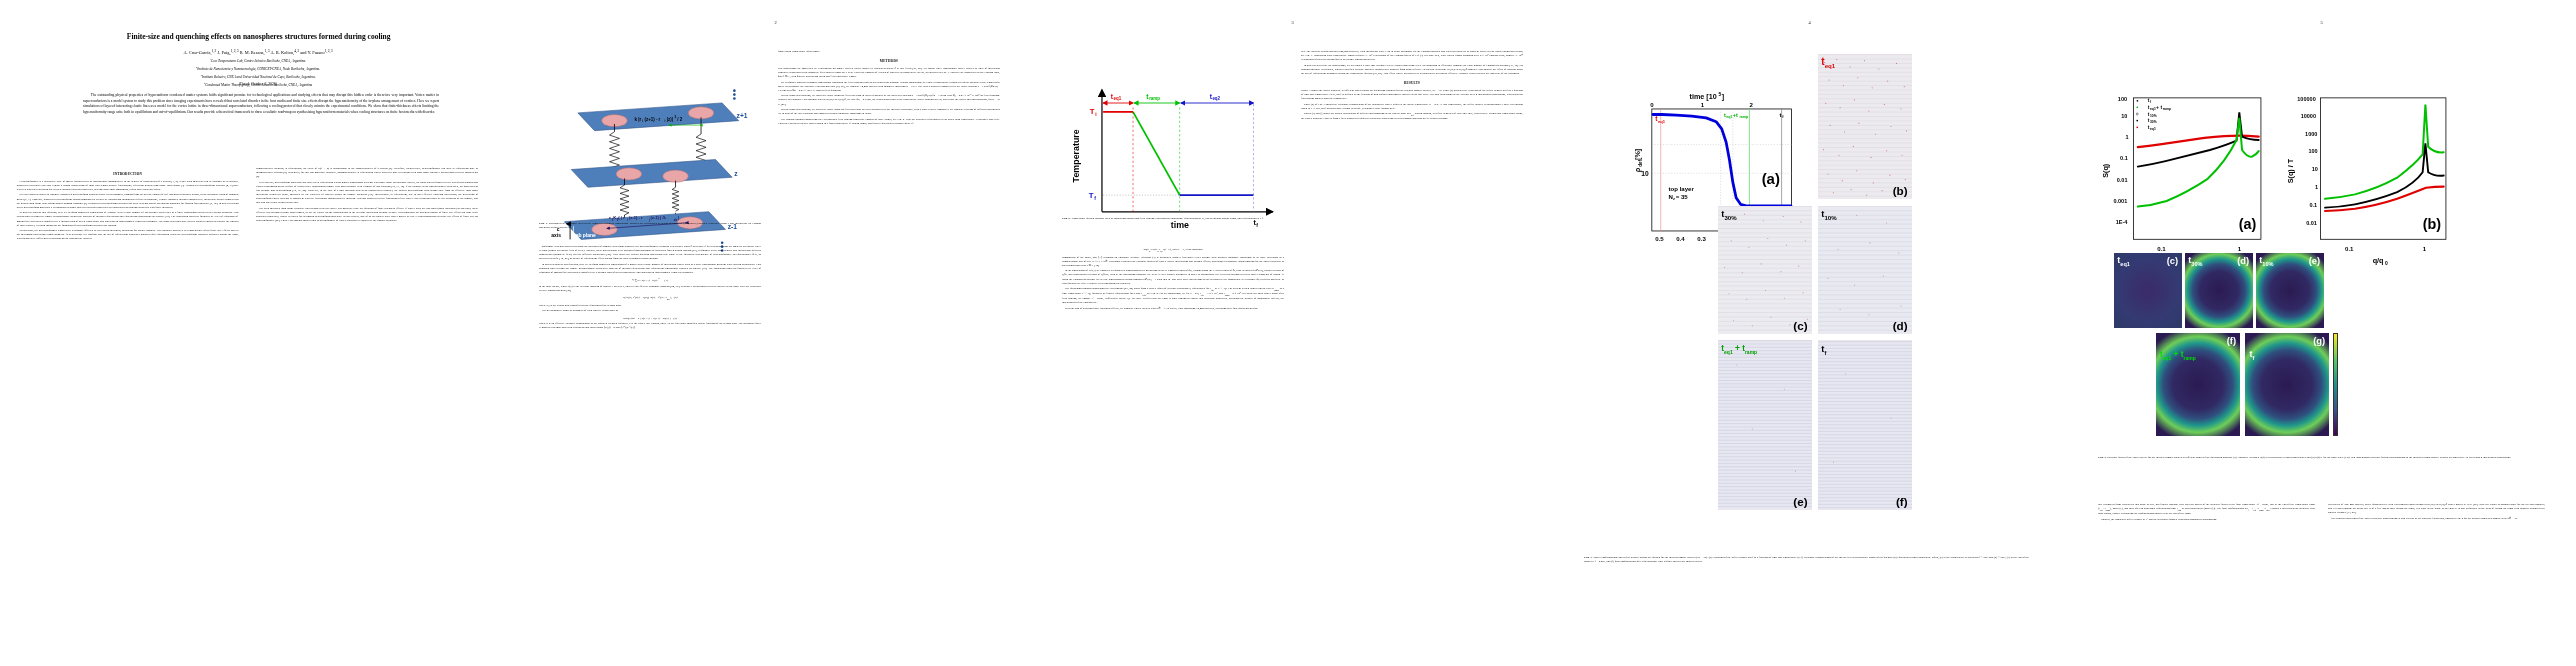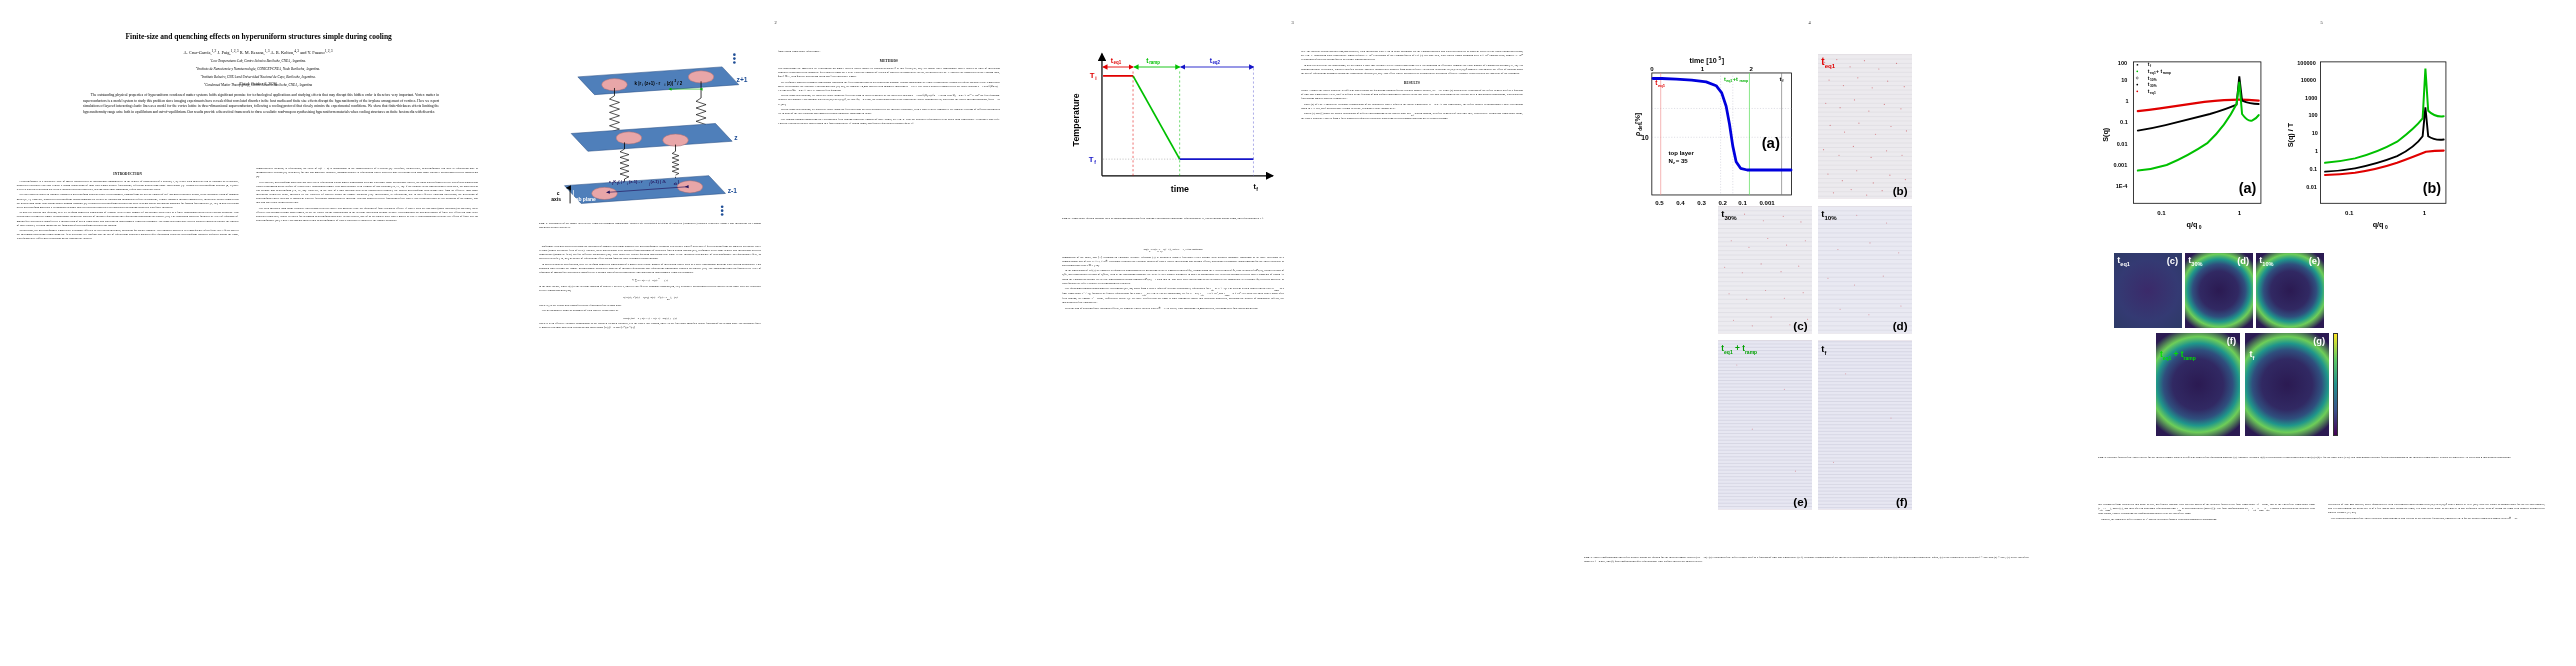--- a/index.html
+++ b/index.html
@@ -44,21 +44,21 @@
             text-align:center; font-size:4.4px; }
   .affils{ position:absolute; left:33px; top:57px; width:450px;
            text-align:center; font-size:3.4px; font-style:italic; line-height:1.72; }
   .dated{ position:absolute; left:33px; top:82px; width:450px;
           text-align:center; font-size:3.8px; font-style:normal; }
   .abstract{ position:absolute; left:83px; top:93px; width:356px;
              font-size:3.6px; line-height:1.55; text-align:justify; }
   .abstract .first{ text-indent:7.8px; }
 
   
-  .figbox{ position:absolute; }
+  .figbox{ position:absolute;margin-top:36px; }
   .fig1svg{ display:block; }
   .fig2svg{ display:block; }
 
   .panelimg{ position:absolute; background:#efe8ea; overflow:hidden; }
   .panelimg .plabel{
     position:absolute; color:#000; font-weight:bold;
     font-family:"Liberation Sans", sans-serif;
   }
   .sqpanel{ position:absolute; overflow:hidden;
             background:radial-gradient(circle at 50% 50%, #2b1a52 0%, #312963 38%, #2f4f7e 52%, #1f968b 62%, #6ece58 72%, #2b1a52 88%); }
@@ -68,21 +68,21 @@
 
   svg text{ font-family:"Liberation Sans", sans-serif; }
 </style>
 </head>
 <body>
 
 <div class="arxiv-stamp">arXiv:2510.02552v1  [cond-mat.supr-con]  2 Oct 2025</div>
 
 <div class="page" id="page1">
 
-  <div class="title">Finite-size and quenching effects on hyperuniform structures simple during cooling</div>
+  <div class="title">Finite-size and quenching effects on nanospheres structures formed during cooling</div>
 
   <div class="authors">
     A. Cruz-García,<sup>1, 2</sup> J. Puig,<sup>1, 2, 3</sup> R. M. Besana,<sup>1, 3</sup> A. B. Kolton,<sup>4, 3</sup> and Y. Fasano<sup>1, 2, 3</sup>
   </div>
 
   <div class="affils">
     <div><sup>1</sup>Low Temperatures Lab, Centro Atómico Bariloche, CNEA, Argentina.</div>
     <div><sup>2</sup>Instituto de Nanociencia y Nanotecnología, CONICET-CNEA, Nodo Bariloche, Argentina.</div>
     <div><sup>3</sup>Instituto Balseiro, CNEA and Universidad Nacional de Cuyo, Bariloche, Argentina.</div>
     <div><sup>4</sup>Condensed Matter Theory group, Centro Atómico Bariloche, CNEA, Argentina</div>

